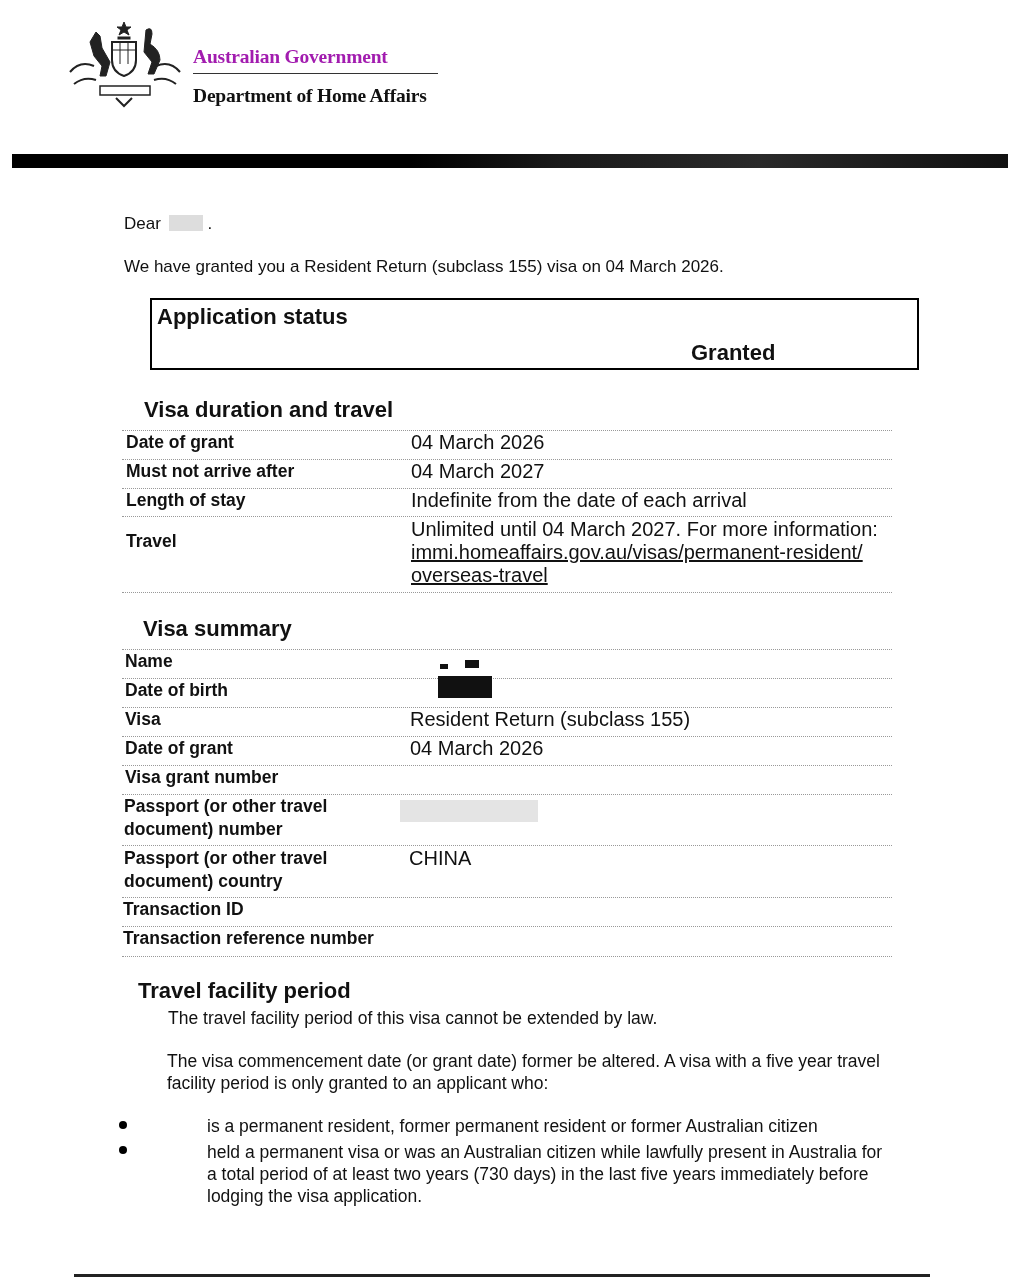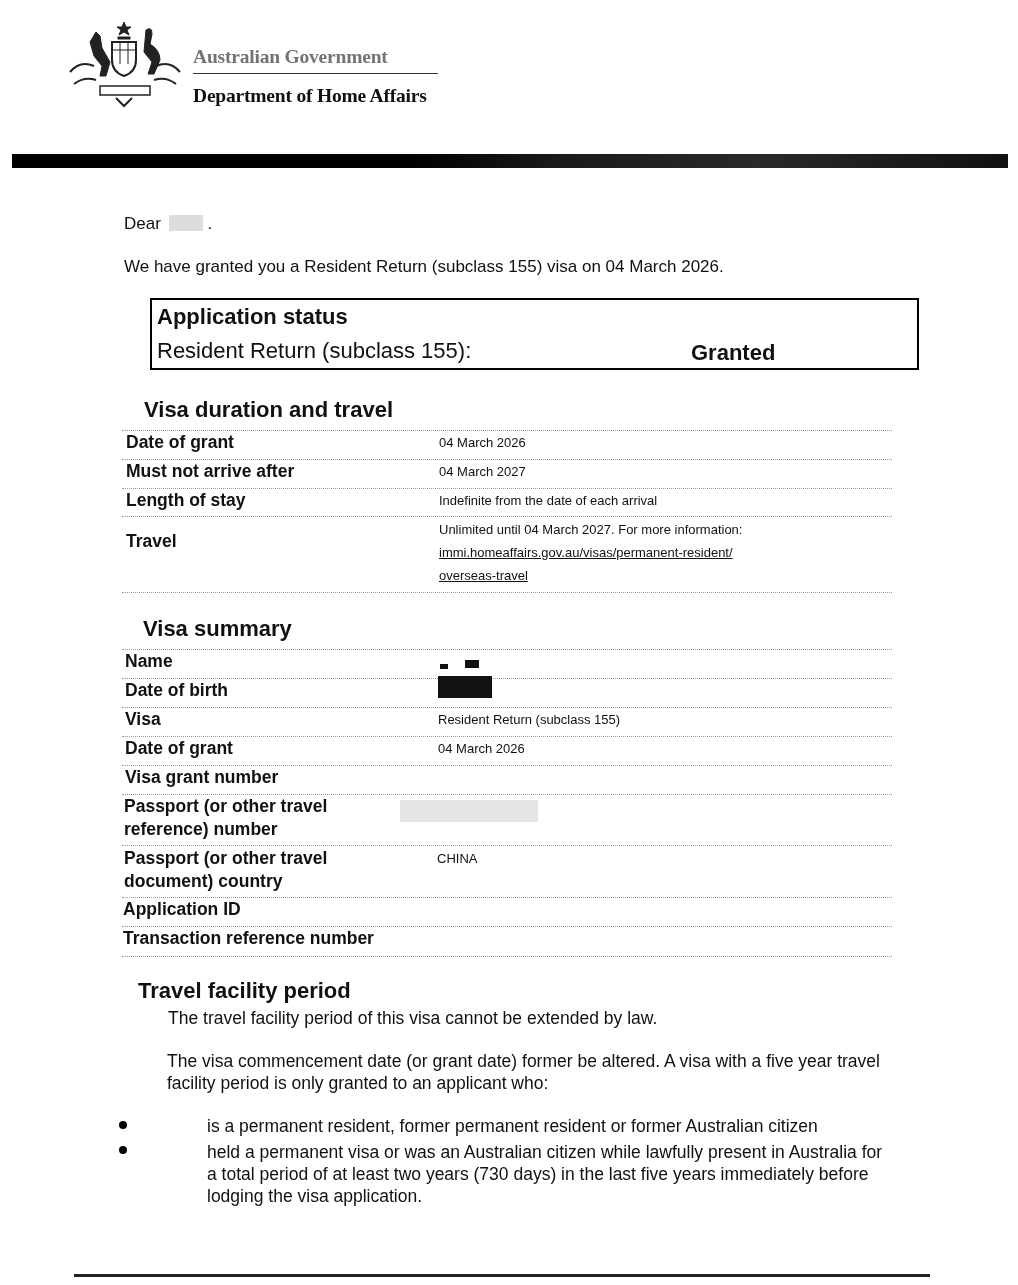--- a/index.html
+++ b/index.html
@@ -1,37 +1,37 @@
 <!DOCTYPE html>
 <html><head>
 <meta charset="utf-8">
 <style>
   html, body { margin:0; padding:0; background:#fff; }
   body { width:1018px; height:1285px; position:relative; overflow:hidden;
          font-family:"Liberation Sans", sans-serif; color:#111; }
   .crest { position:absolute; left:66px; top:20px; width:118px; height:88px; }
   .gov { position:absolute; left:193px; top:46px; font-family:"Liberation Serif", serif;
-         font-weight:bold; font-size:19.5px; color:#737373; letter-spacing:-0.2px; }
+         font-weight:bold; font-size:19.5px; color:#a21caf; letter-spacing:-0.2px; }
   .gov-rule { position:absolute; left:193px; top:73px; width:245px; height:1px; background:#333; }
   .dept { position:absolute; left:193px; top:85px; font-family:"Liberation Serif", serif;
           font-weight:bold; font-size:19.5px; color:#111; letter-spacing:-0.2px; }
   .top-bar { position:absolute; left:12px; top:154px; width:996px; height:14px;
              background:linear-gradient(90deg,#000 0%,#000 40%,#1a1a1a 55%,#2a2a2a 75%,#111 100%); }
   .dear { position:absolute; left:124px; top:214px; font-size:17px; }
   .redact-dear { display:inline-block; width:34px; height:16px; background:#ddd; vertical-align:-2px; margin-left:8px; }
   .intro { position:absolute; left:124px; top:257px; font-size:17px; }
   .status-box { position:absolute; left:122px; top:298px; width:769px; height:72px;
                 border:2px solid #000; border-top-width:2px; box-sizing:border-box;margin-left:28px; }
   .status-title { position:absolute; left:5px; top:4px; font-weight:bold; font-size:22px; }
   .status-label { position:absolute; left:5px; top:38px; font-size:22px; }
   .status-value { position:absolute; left:539px; top:40px; font-weight:bold; font-size:22px; }
   .section-h { position:absolute; font-weight:bold; font-size:22px;margin-left:18px; }
   .row-line { position:absolute; left:122px; width:770px; height:0; border-top:1px dotted #999; }
   .lbl { position:absolute; font-weight:bold; font-size:17.5px; line-height:23px; }
-  .val { position:absolute; font-size:13px; line-height:23px;margin-left:28px; }
+  .val { position:absolute; font-size:20px; line-height:23px; }
   .link { text-decoration:underline; color:#111; }
   .redact { position:absolute; background:#e4e4e4; }
   .redact.dark { background:#111; }
   .p { position:absolute; font-size:17.5px; line-height:22px;margin-left:48px; }
   .bullet { position:absolute; width:8px; height:8px; border-radius:50%; background:#000; }
   .bottom-rule { position:absolute; left:74px; top:1274px; width:856px; height:3px; background:#222; }
 </style>
 </head>
 <body>
 
@@ -56,21 +56,20 @@
 <div class="top-bar"></div>
 
 <div class="dear">
   <span>Dear</span><span class="redact-dear"></span>
   <span>.</span>
 </div>
 <div class="intro">We have granted you a Resident Return (subclass 155) visa on 04 March 2026.</div>
 
 <div class="status-box">
   <div class="status-title">Application status</div>
-  <div class="status-label">Resident Return (subclass 155):</div>
   <div class="status-value">Granted</div>
 </div>
 
 <div class="section-h" style="left:126px;top:397px;">Visa duration and travel</div>
 <div class="row-line" style="top:430px;"></div>
 <div class="lbl" style="left:126px;top:431px;">Date of grant</div>
 <div class="val" style="left:411px;top:431px;">04 March 2026</div>
 <div class="row-line" style="top:459px;"></div>
 <div class="lbl" style="left:126px;top:460px;">Must not arrive after</div>
 <div class="val" style="left:411px;top:460px;">04 March 2027</div>
@@ -95,28 +94,28 @@
 <div class="row-line" style="top:707px;"></div>
 <div class="lbl" style="left:125px;top:708px;">Visa</div>
 <div class="val" style="left:410px;top:708px;">Resident Return (subclass 155)</div>
 <div class="row-line" style="top:736px;"></div>
 <div class="lbl" style="left:125px;top:737px;">Date of grant</div>
 <div class="val" style="left:410px;top:737px;">04 March 2026</div>
 <div class="row-line" style="top:765px;"></div>
 <div class="lbl" style="left:125px;top:766px;">Visa grant number</div>
 <div class="row-line" style="top:794px;"></div>
 <div class="lbl" style="left:124px;top:795px;">Passport (or other travel</div>
-<div class="lbl" style="left:124px;top:818px;">reference) number</div>
+<div class="lbl" style="left:124px;top:818px;">document) number</div>
 <div class="redact" style="left:400px;top:800px;width:138px;height:22px;"></div>
 <div class="row-line" style="top:845px;"></div>
 <div class="lbl" style="left:124px;top:847px;">Passport (or other travel</div>
 <div class="lbl" style="left:124px;top:870px;">document) country</div>
 <div class="val" style="left:409px;top:847px;">CHINA</div>
 <div class="row-line" style="top:897px;"></div>
-<div class="lbl" style="left:123px;top:898px;">Application ID</div>
+<div class="lbl" style="left:123px;top:898px;">Transaction ID</div>
 <div class="row-line" style="top:926px;"></div>
 <div class="lbl" style="left:123px;top:927px;">Transaction reference number</div>
 <div class="row-line" style="top:956px;"></div>
 
 <div class="section-h" style="left:120px;top:978px;">Travel facility period</div>
 <div class="p" style="left:120px;top:1007px;">The travel facility period of this visa cannot be extended by law.</div>
 <div class="p" style="left:119px;top:1050px;">The visa commencement date (or grant date) former be altered. A visa with a five year travel</div>
 <div class="p" style="left:119px;top:1072px;">facility period is only granted to an applicant who:</div>
 
 <div class="bullet" style="left:119px;top:1121px;"></div>

